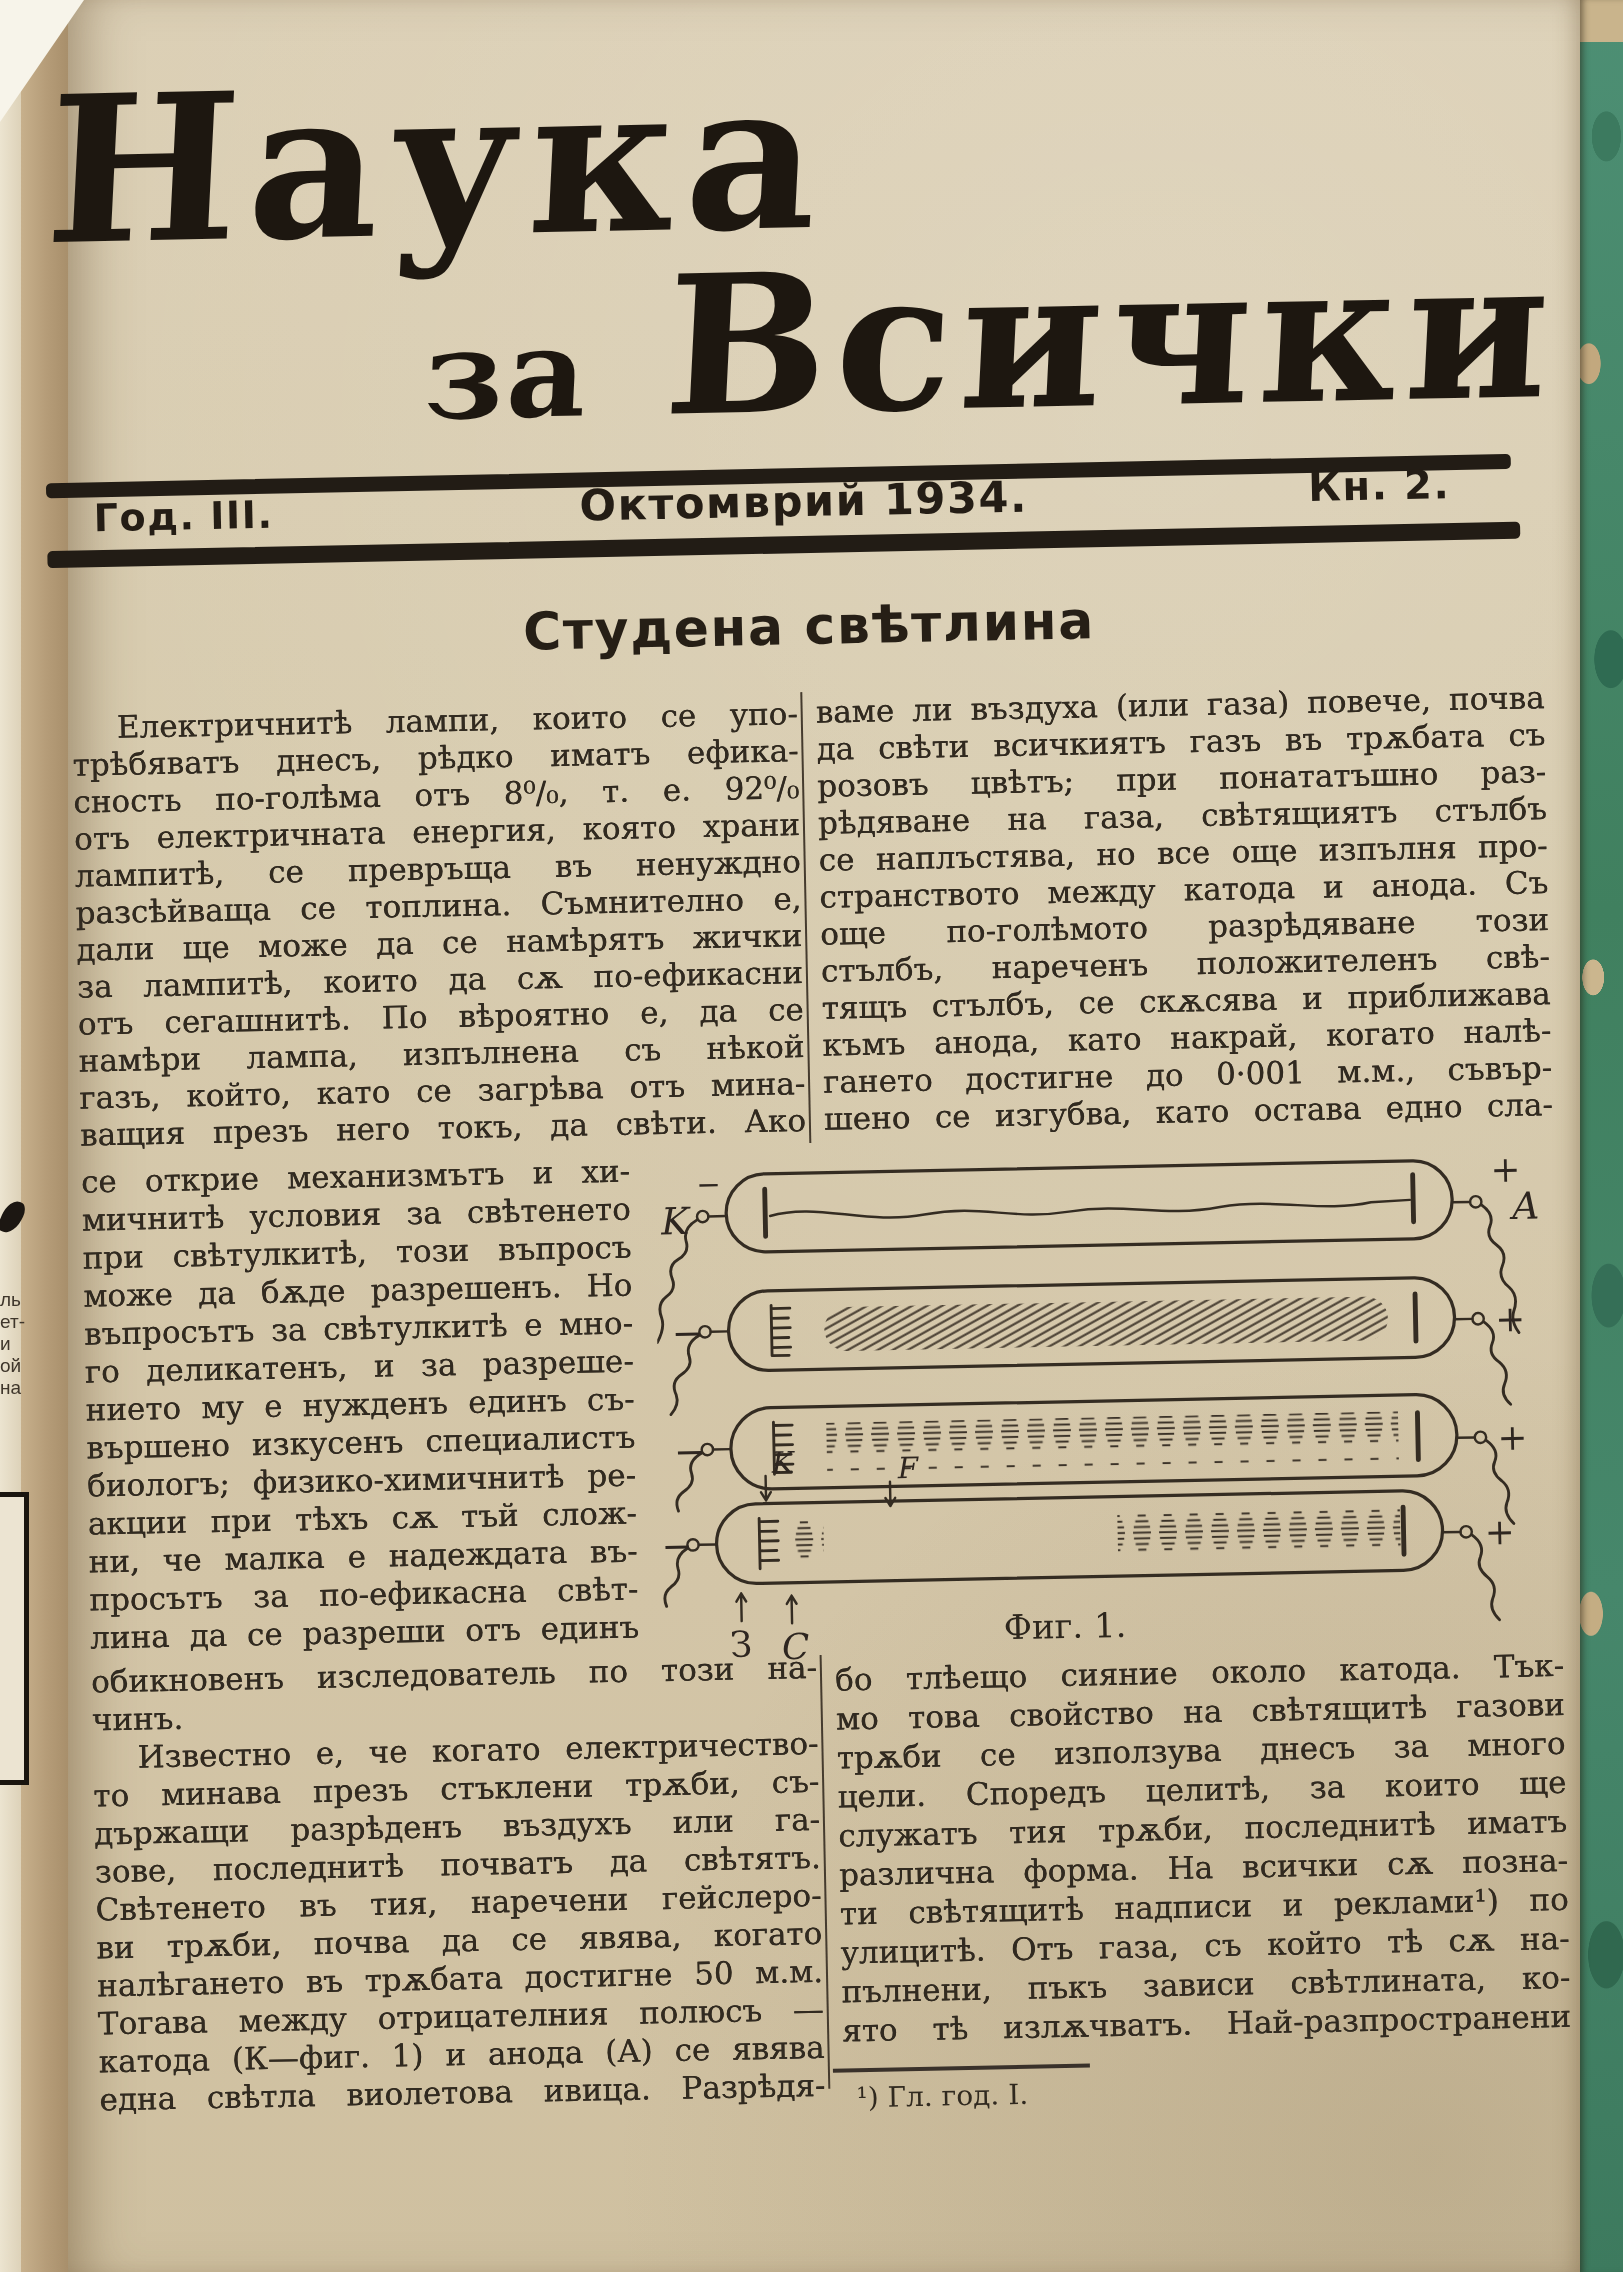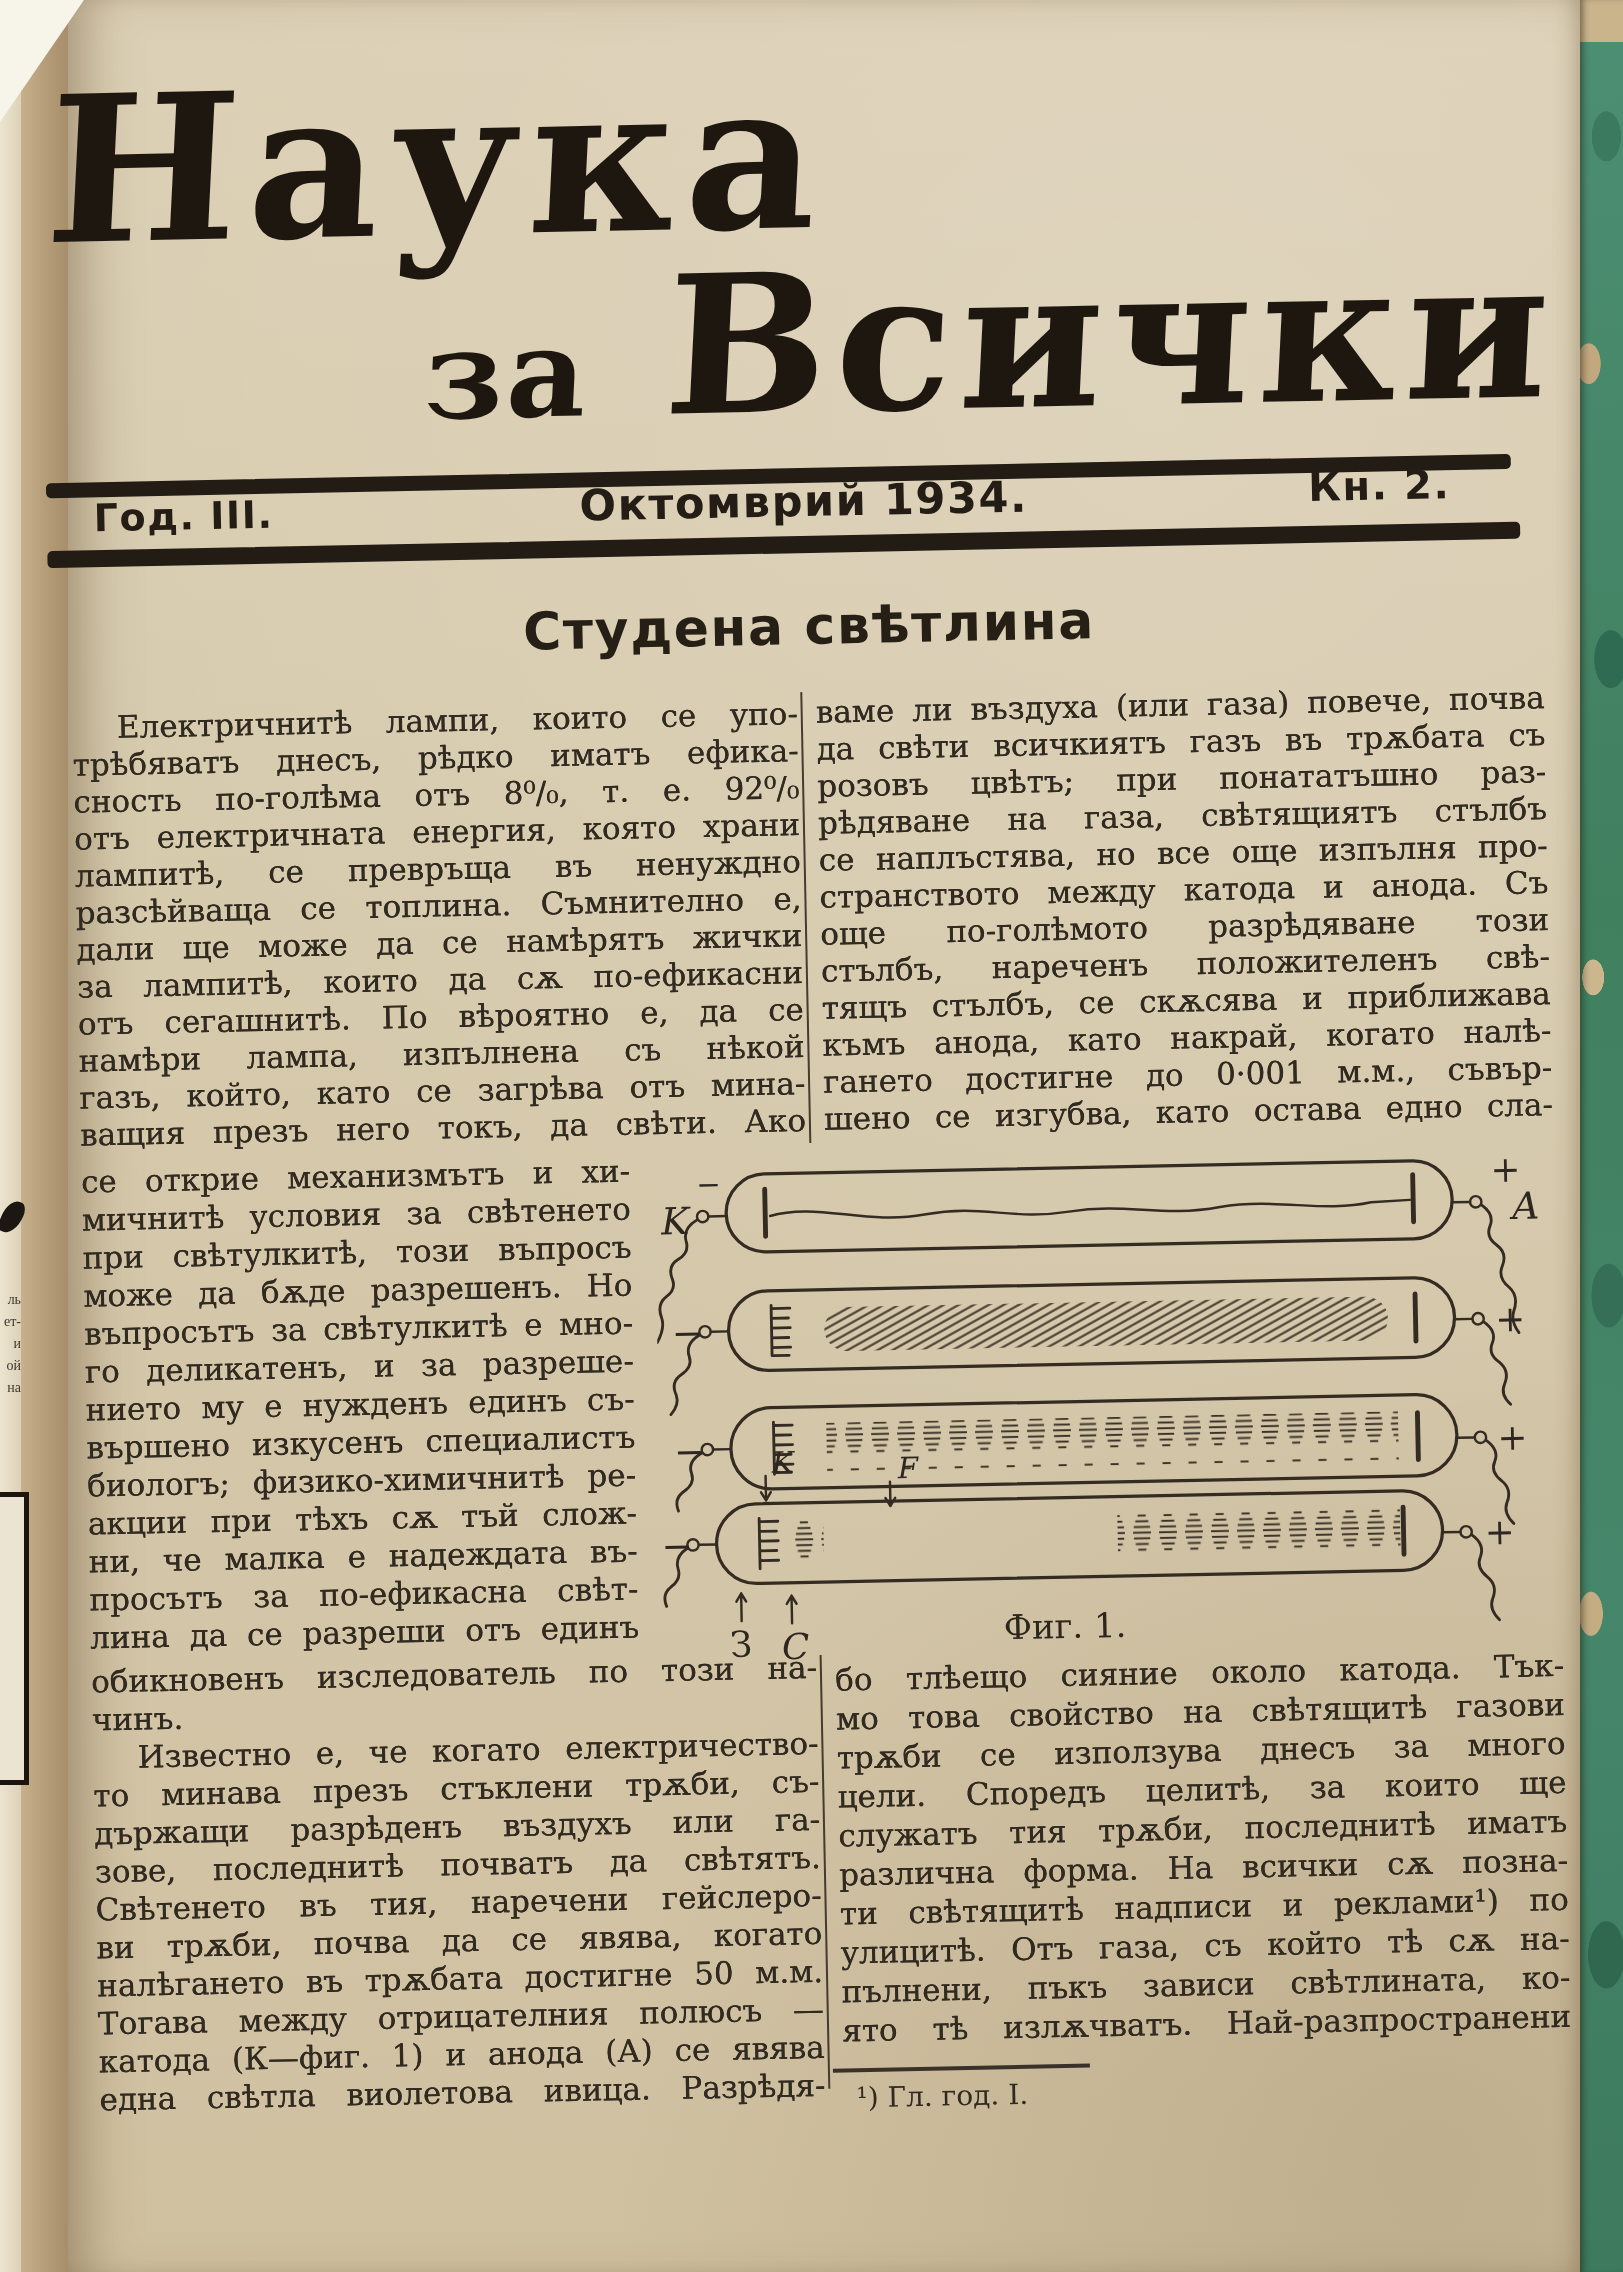--- a/index.html
+++ b/index.html
@@ -11,22 +11,22 @@
       radial-gradient(120% 80% at 72% 18%, rgba(255,255,255,0.12), transparent 60%),
       radial-gradient(90% 60% at 90% 95%, rgba(110,90,55,0.18), transparent 60%),
       linear-gradient(180deg,#dcd0b6 0%,#d7cbae 35%,#d3c5a7 70%,#cfc0a0 100%);
     box-shadow: inset 37px 0 57px -28px rgba(92,66,34,0.5),
                 inset -16px 0 21px -11.4px rgba(104,82,48,0.38);}
   .gutter{position:absolute;left:21px;top:0;width:47px;height:2273px;
     background:linear-gradient(90deg,#c7b08c,#b59c78 55%,#a88f6b 100%);}
   .edge{position:absolute;left:0;top:0;width:21px;height:2273px;
     background:linear-gradient(90deg,#ece4d0,#ddd2b9);}
   .frags{position:absolute;left:0;top:1289px;width:21px;}
-  .frag{display:block;height:22px;line-height:22px;font-size:14px;color:#3f362b;
-        text-align:right;font-family:Liberation Serif, serif;}
+  .frag{display:block;height:22px;line-height:22px;font-size:19px;color:#3f362b;
+        text-align:left;font-family:Liberation Sans, sans-serif;}
   .edge-box{position:absolute;left:-14.6px;top:1492px;width:34px;height:283px;
     background:#ece4d2;border:5.7px solid #1a150f;}
   .ink-blob{position:absolute;left:1.6px;top:1200px;width:19.5px;height:34px;
     background:#1c1712;border-radius:62% 38% 70% 30%;transform:rotate(24deg);}
   .corner{position:absolute;left:0;top:0;width:84px;height:122px;background:#f7f4ea;
     clip-path:polygon(0 0,100% 0,0 100%);}
   .cover{position:absolute;right:0;top:0;width:44px;height:2273px;
     background:
       linear-gradient(180deg,#c9b48c 0 42px, rgba(201,180,140,0) 42px),
       radial-gradient(24px 41px at 60% 6%, #3c7a5f 0 60%, transparent 62%),

